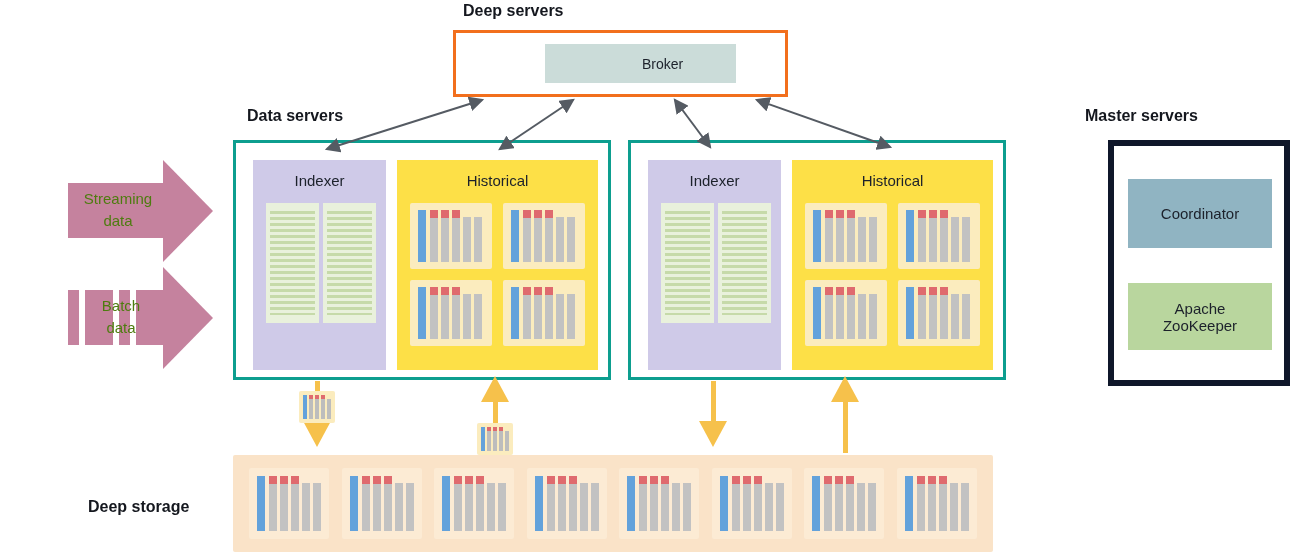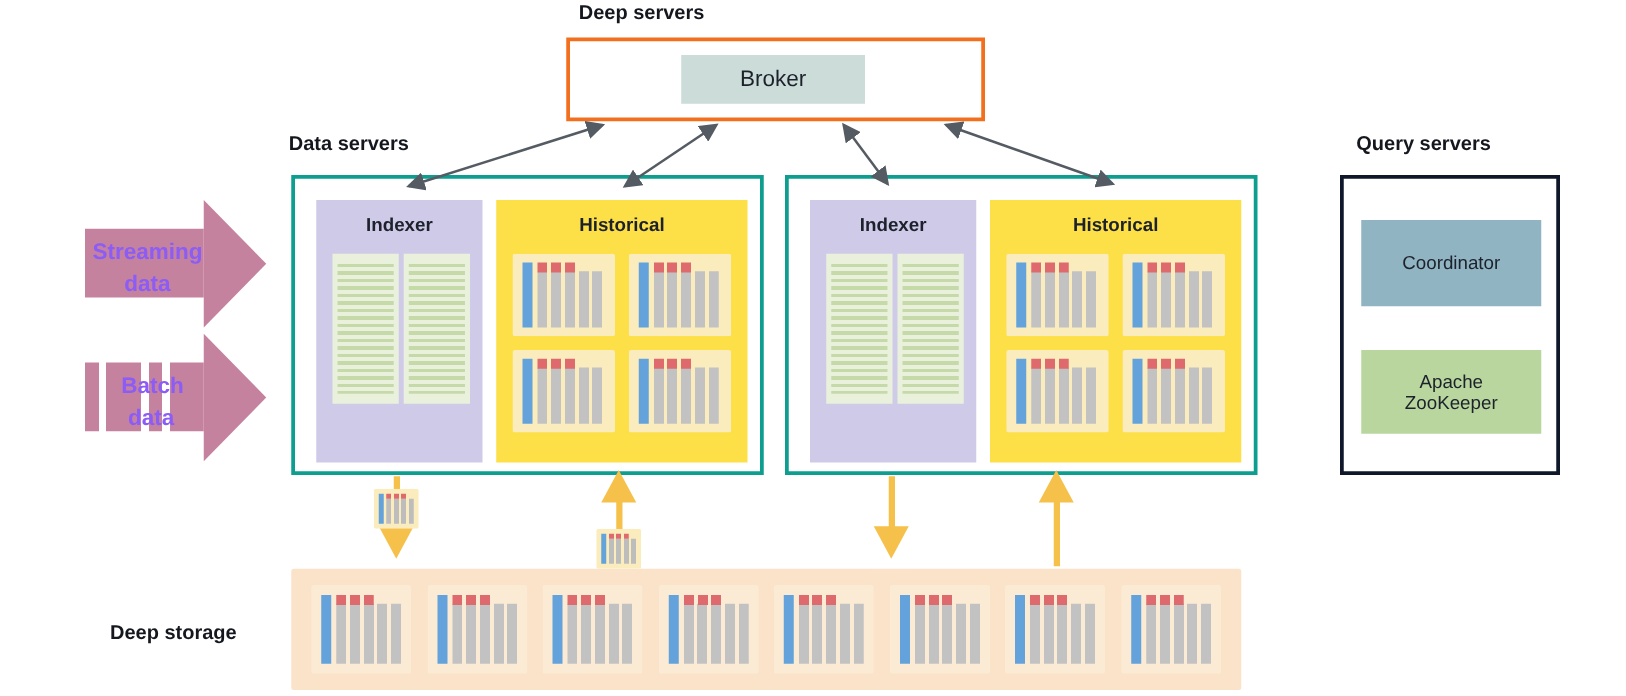--- a/index.html
+++ b/index.html
@@ -6,24 +6,24 @@
   .canvas{
     position:relative;width:1301px;height:557px;background:#ffffff;overflow:hidden;
     font-family:"Liberation Sans",sans-serif;color:#1c212b;
   }
   .abs{position:absolute;}
   .title{font-weight:700;font-size:16px;color:#14171e;white-space:nowrap;}
 
   
   .query-box{left:453px;top:30px;width:329px;height:61px;border:3px solid #F26F1D;background:#ffffff;}
   .broker{left:545px;top:44px;width:147px;height:39px;background:#CBDCD9;
-          display:flex;align-items:center;justify-content:center;font-size:18px;}
-
-  
-  .ds-box{top:140px;width:372px;height:234px;border:3px solid #0D9E8F;background:#ffffff;font-weight:bold;}
+          display:flex;align-items:center;justify-content:center;font-size:14px;padding-left:44px;}
+
+  
+  .ds-box{top:140px;width:372px;height:234px;border:3px solid #0D9E8F;background:#ffffff;}
   .ds1{left:233px;} .ds2{left:628px;}
   .proc{position:absolute;top:17px;height:210px;}
   .proc .plabel{display:block;text-align:center;padding-top:12px;font-size:15px;}
   .indexer{left:17px;width:133px;background:#CFCAE8;}
   .historical{left:161px;width:201px;background:#fde047;}
 
   .list-wrap{position:absolute;left:13px;top:43px;display:flex;gap:4px;}
   .list-icon{width:53px;height:120px;background-color:#E9F1DC;
     background-image:repeating-linear-gradient(180deg,#C6DAA9 0 3px,rgba(0,0,0,0) 3px 6px);
     background-repeat:no-repeat;background-position:4px 8px;background-size:calc(100% - 8px) calc(100% - 16px);}
@@ -49,53 +49,53 @@
     background:repeating-linear-gradient(90deg,#DF6A6E 0 8px,rgba(0,0,0,0) 8px 11px);}
 
   .seg-sm{width:36px;height:32px;background-color:#FBECBE;
     background-image:repeating-linear-gradient(90deg,#BDBDBD 0 4px,rgba(0,0,0,0) 4px 6px);
     background-repeat:no-repeat;background-position:10px 8px;background-size:22px calc(100% - 12px);}
   .seg-sm::before{left:4px;top:4px;bottom:4px;width:4px;}
   .seg-sm::after{left:10px;top:4px;height:4px;width:16px;
     background:repeating-linear-gradient(90deg,#DF6A6E 0 4px,rgba(0,0,0,0) 4px 6px);}
 
   
-  .master-box{left:1072px;top:140px;width:170px;height:234px;border:3px solid #0f172a;background:#ffffff;}
+  .master-box{left:1108px;top:140px;width:170px;height:234px;border:6px solid #0f172a;background:#ffffff;}
   .fill{position:absolute;left:14px;width:144px;display:flex;align-items:center;justify-content:center;
         text-align:center;font-size:15px;}
   .coordinator{top:33px;height:69px;background:#90B4C2;}
   .zookeeper{top:137px;height:67px;background:#B9D69E;}
   .zookeeper span{display:block;max-width:90px;}
 
   
   .in-body{width:95px;height:55px;background:#C5829E;}
   .in-body.striped{background:repeating-linear-gradient(90deg,#C5829E 0 11px,#ffffff 11px 17px,#C5829E 17px 45px,#ffffff 45px 51px);}
   .in-head{width:0;height:0;border-top:51px solid transparent;border-bottom:51px solid transparent;border-left:50px solid #C5829E;}
-  .arrow-label{position:absolute;font-size:18px;line-height:1.45;text-align:center;color:#8b5cf6;font-weight:bold;}
+  .arrow-label{position:absolute;font-size:15px;line-height:1.45;text-align:center;color:#4d7c0f;}
   .arrow-label span{display:inline-block;}
 
   
   .y-shaft{width:5px;background:#F6C14B;}
   .y-head-down{width:0;height:0;border-left:14px solid transparent;border-right:14px solid transparent;border-top:26px solid #F6C14B;}
   .y-head-up{width:0;height:0;border-left:14px solid transparent;border-right:14px solid transparent;border-bottom:26px solid #F6C14B;}
 
   
   .deep-box{left:233px;top:455px;width:760px;height:97px;background:#FAE3C8;border-radius:2px;
             display:flex;align-items:center;justify-content:space-between;padding:0 16px;box-sizing:border-box;}
 
   .svg-layer{left:0;top:0;width:1301px;height:557px;pointer-events:none;}
 </style>
 </head>
 <body>
 
 <div class="canvas">
 
   <div class="abs title" style="left:463px;top:2px;">Deep servers</div>
-  <div class="abs title" style="left:231px;top:107px;">Data servers</div>
-  <div class="abs title" style="left:1085px;top:107px;">Query servers</div>
+  <div class="abs title" style="left:247px;top:107px;">Data servers</div>
+  <div class="abs title" style="left:1085px;top:107px;">Master servers</div>
   <div class="abs title" style="left:88px;top:498px;">Deep storage</div>
 
   <div class="abs query-box"></div>
   <div class="abs broker">
     <span>Broker</span>
   </div>
 
   <div class="abs ds-box ds1">
     <div class="proc indexer">
       <span class="plabel">Indexer</span>

